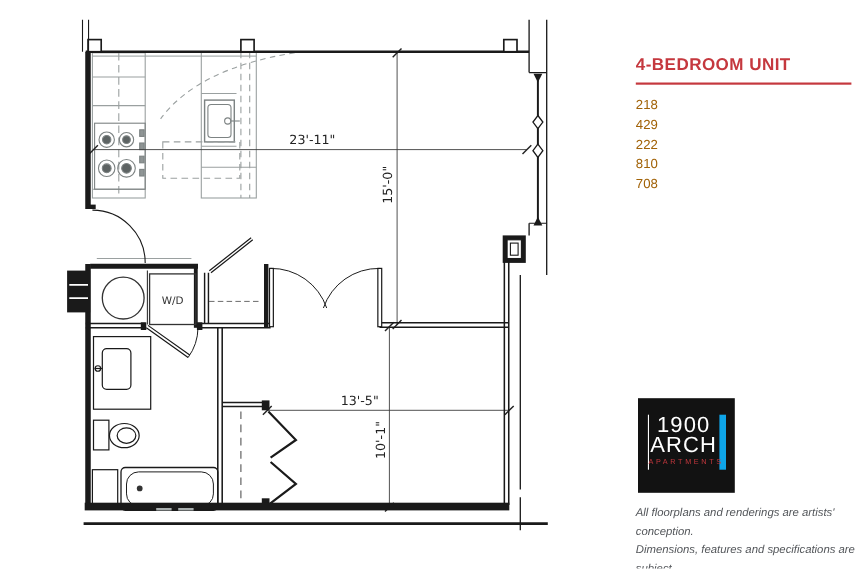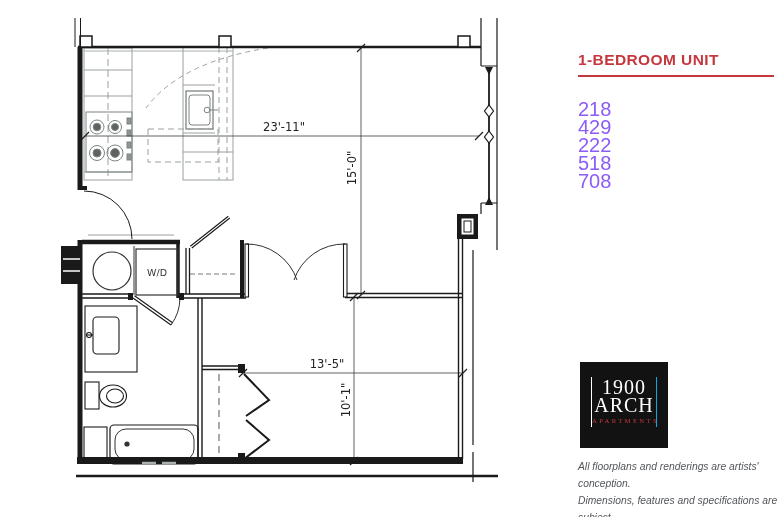--- a/index.html
+++ b/index.html
@@ -2,26 +2,26 @@
 <html><head>
 <meta charset="utf-8">
 <style>
   html,body{margin:0;padding:0;background:#fff;}
   #stage{position:relative;width:780px;height:517px;background:#fff;overflow:hidden;
          font-family:"Liberation Sans",sans-serif;}
   #plan-svg{position:absolute;left:0;top:0;}
   .panel-title{position:absolute;left:578px;top:51px;width:196px;
     font-size:15.5px;font-weight:bold;letter-spacing:.4px;color:#C5383E;
     border-bottom:2px solid #C5383E;padding-bottom:6px;}
-  .unit-list{position:absolute;left:578px;top:100px;color:#8b5cf6;
-    font-size:20px;line-height:18px;}
+  .unit-list{position:absolute;left:578px;top:86px;color:#a16207;
+    font-size:12px;line-height:18px;}
   .logo{position:absolute;left:580px;top:362px;width:88px;height:86px;
     background:#121212;text-align:center;}
   .logo-inner{margin:15px auto 0;width:64px;border-left:1px solid #fff;
-    border-right:1px solid #0ea5e9;padding:1px 0 3px;font-family:Liberation Serif, serif;}
+    border-right:6px solid #0ea5e9;padding:1px 0 3px;}
   .logo-line{color:#fff;font-size:20px;line-height:18px;font-weight:300;
     letter-spacing:1px;}
   .logo-sub{color:#C5383E;font-size:6.6px;letter-spacing:2.4px;margin-top:3px;}
   .disclaimer{position:absolute;left:578px;top:458px;width:212px;
     font-size:10.3px;font-style:italic;color:#53565A;line-height:17px;}
   .dim-text{font-family:"DejaVu Sans",sans-serif;font-size:11.5px;fill:#222;}
   .wd-text{font-family:"DejaVu Sans",sans-serif;font-size:9.5px;fill:#333;}
 </style>
 </head>
 <body>
@@ -190,27 +190,27 @@
         <circle cx="127" cy="444" r="2.6" fill="#333" stroke="none"></circle>
         <path d="M142,463 H156 M162,463 H176" stroke="#aab0b0" stroke-width="2.4"></path>
       </g>
       <g>
         <path d="M133,298 L171,325 M134.5,295.8 L172.5,322.8"></path>
         <path d="M171,325 A47,47 0 0 0 180,298" stroke-width="0.9"></path>
       </g>
     </g>
   </svg>
 
-  <div class="panel-title">1-BEDROOM UNIT</div>
+  <div class="panel-title">4-BEDROOM UNIT</div>
 
   <div class="unit-list">
     <div>218</div>
     <div>429</div>
     <div>222</div>
-    <div>518</div>
+    <div>810</div>
     <div>708</div>
   </div>
 
   <div class="logo">
     <div class="logo-inner">
       <div class="logo-line">1900</div>
       <div class="logo-line">ARCH</div>
       <div class="logo-sub">APARTMENTS</div>
     </div>
   </div>

